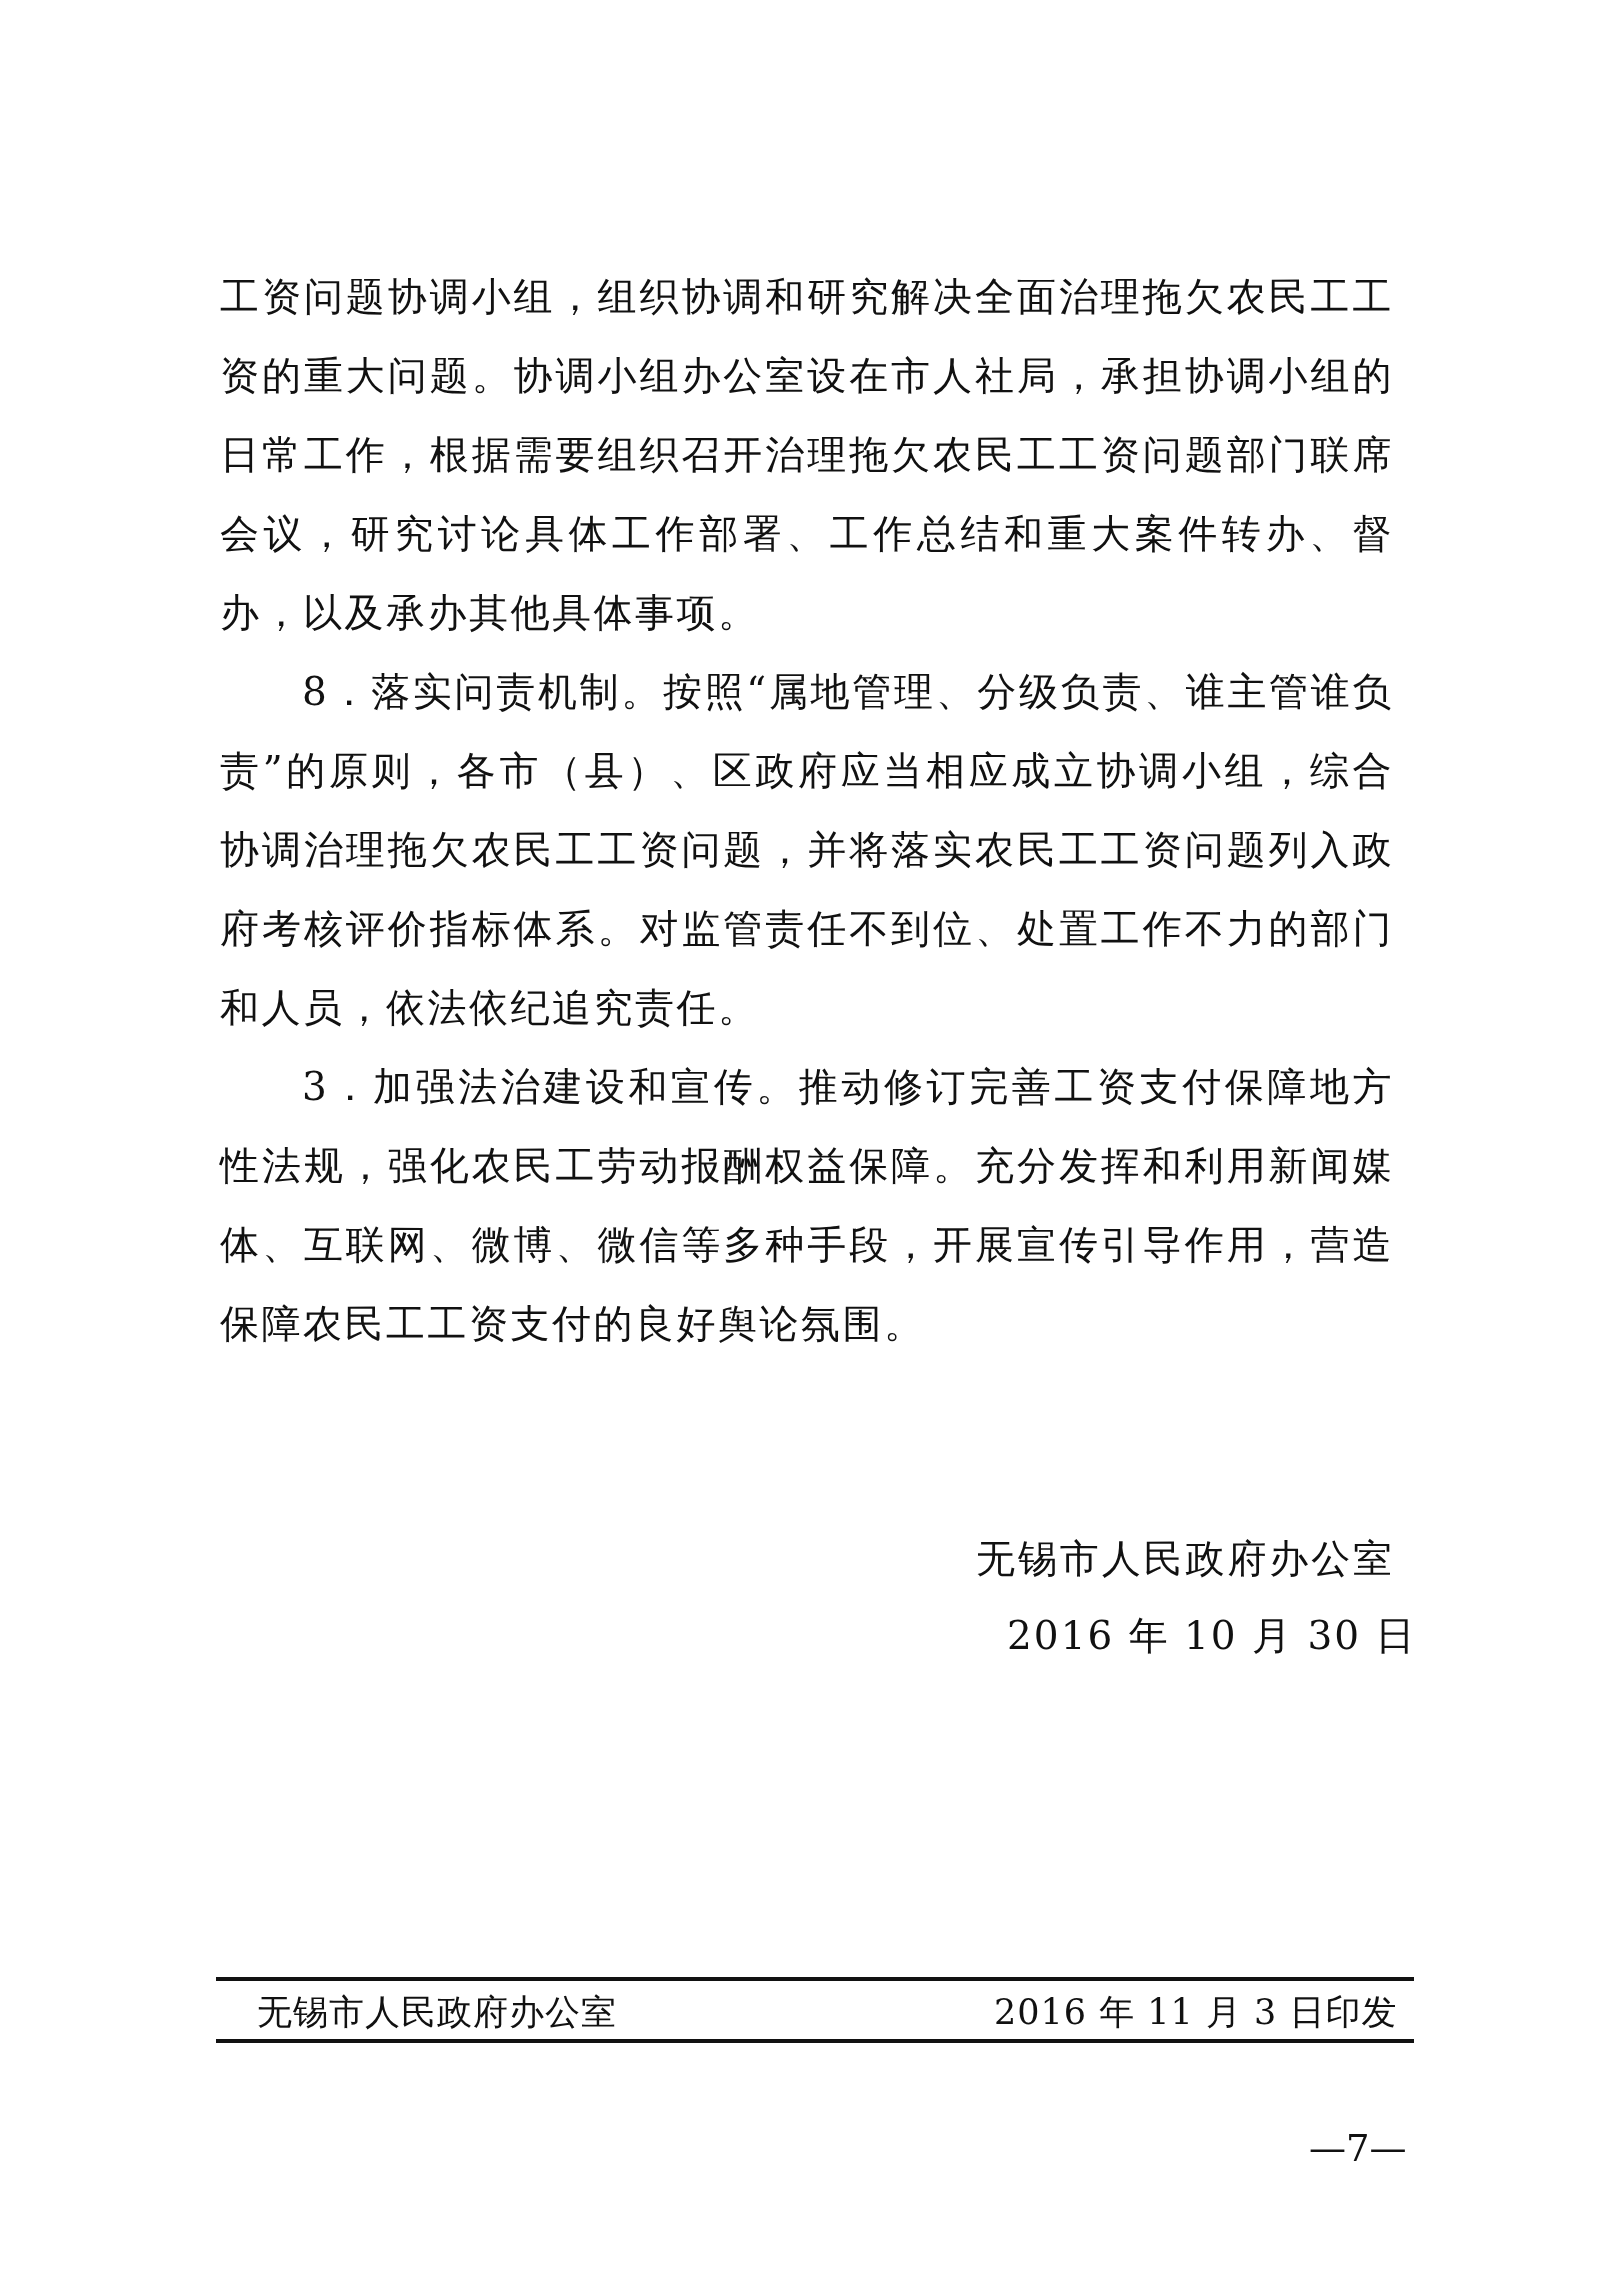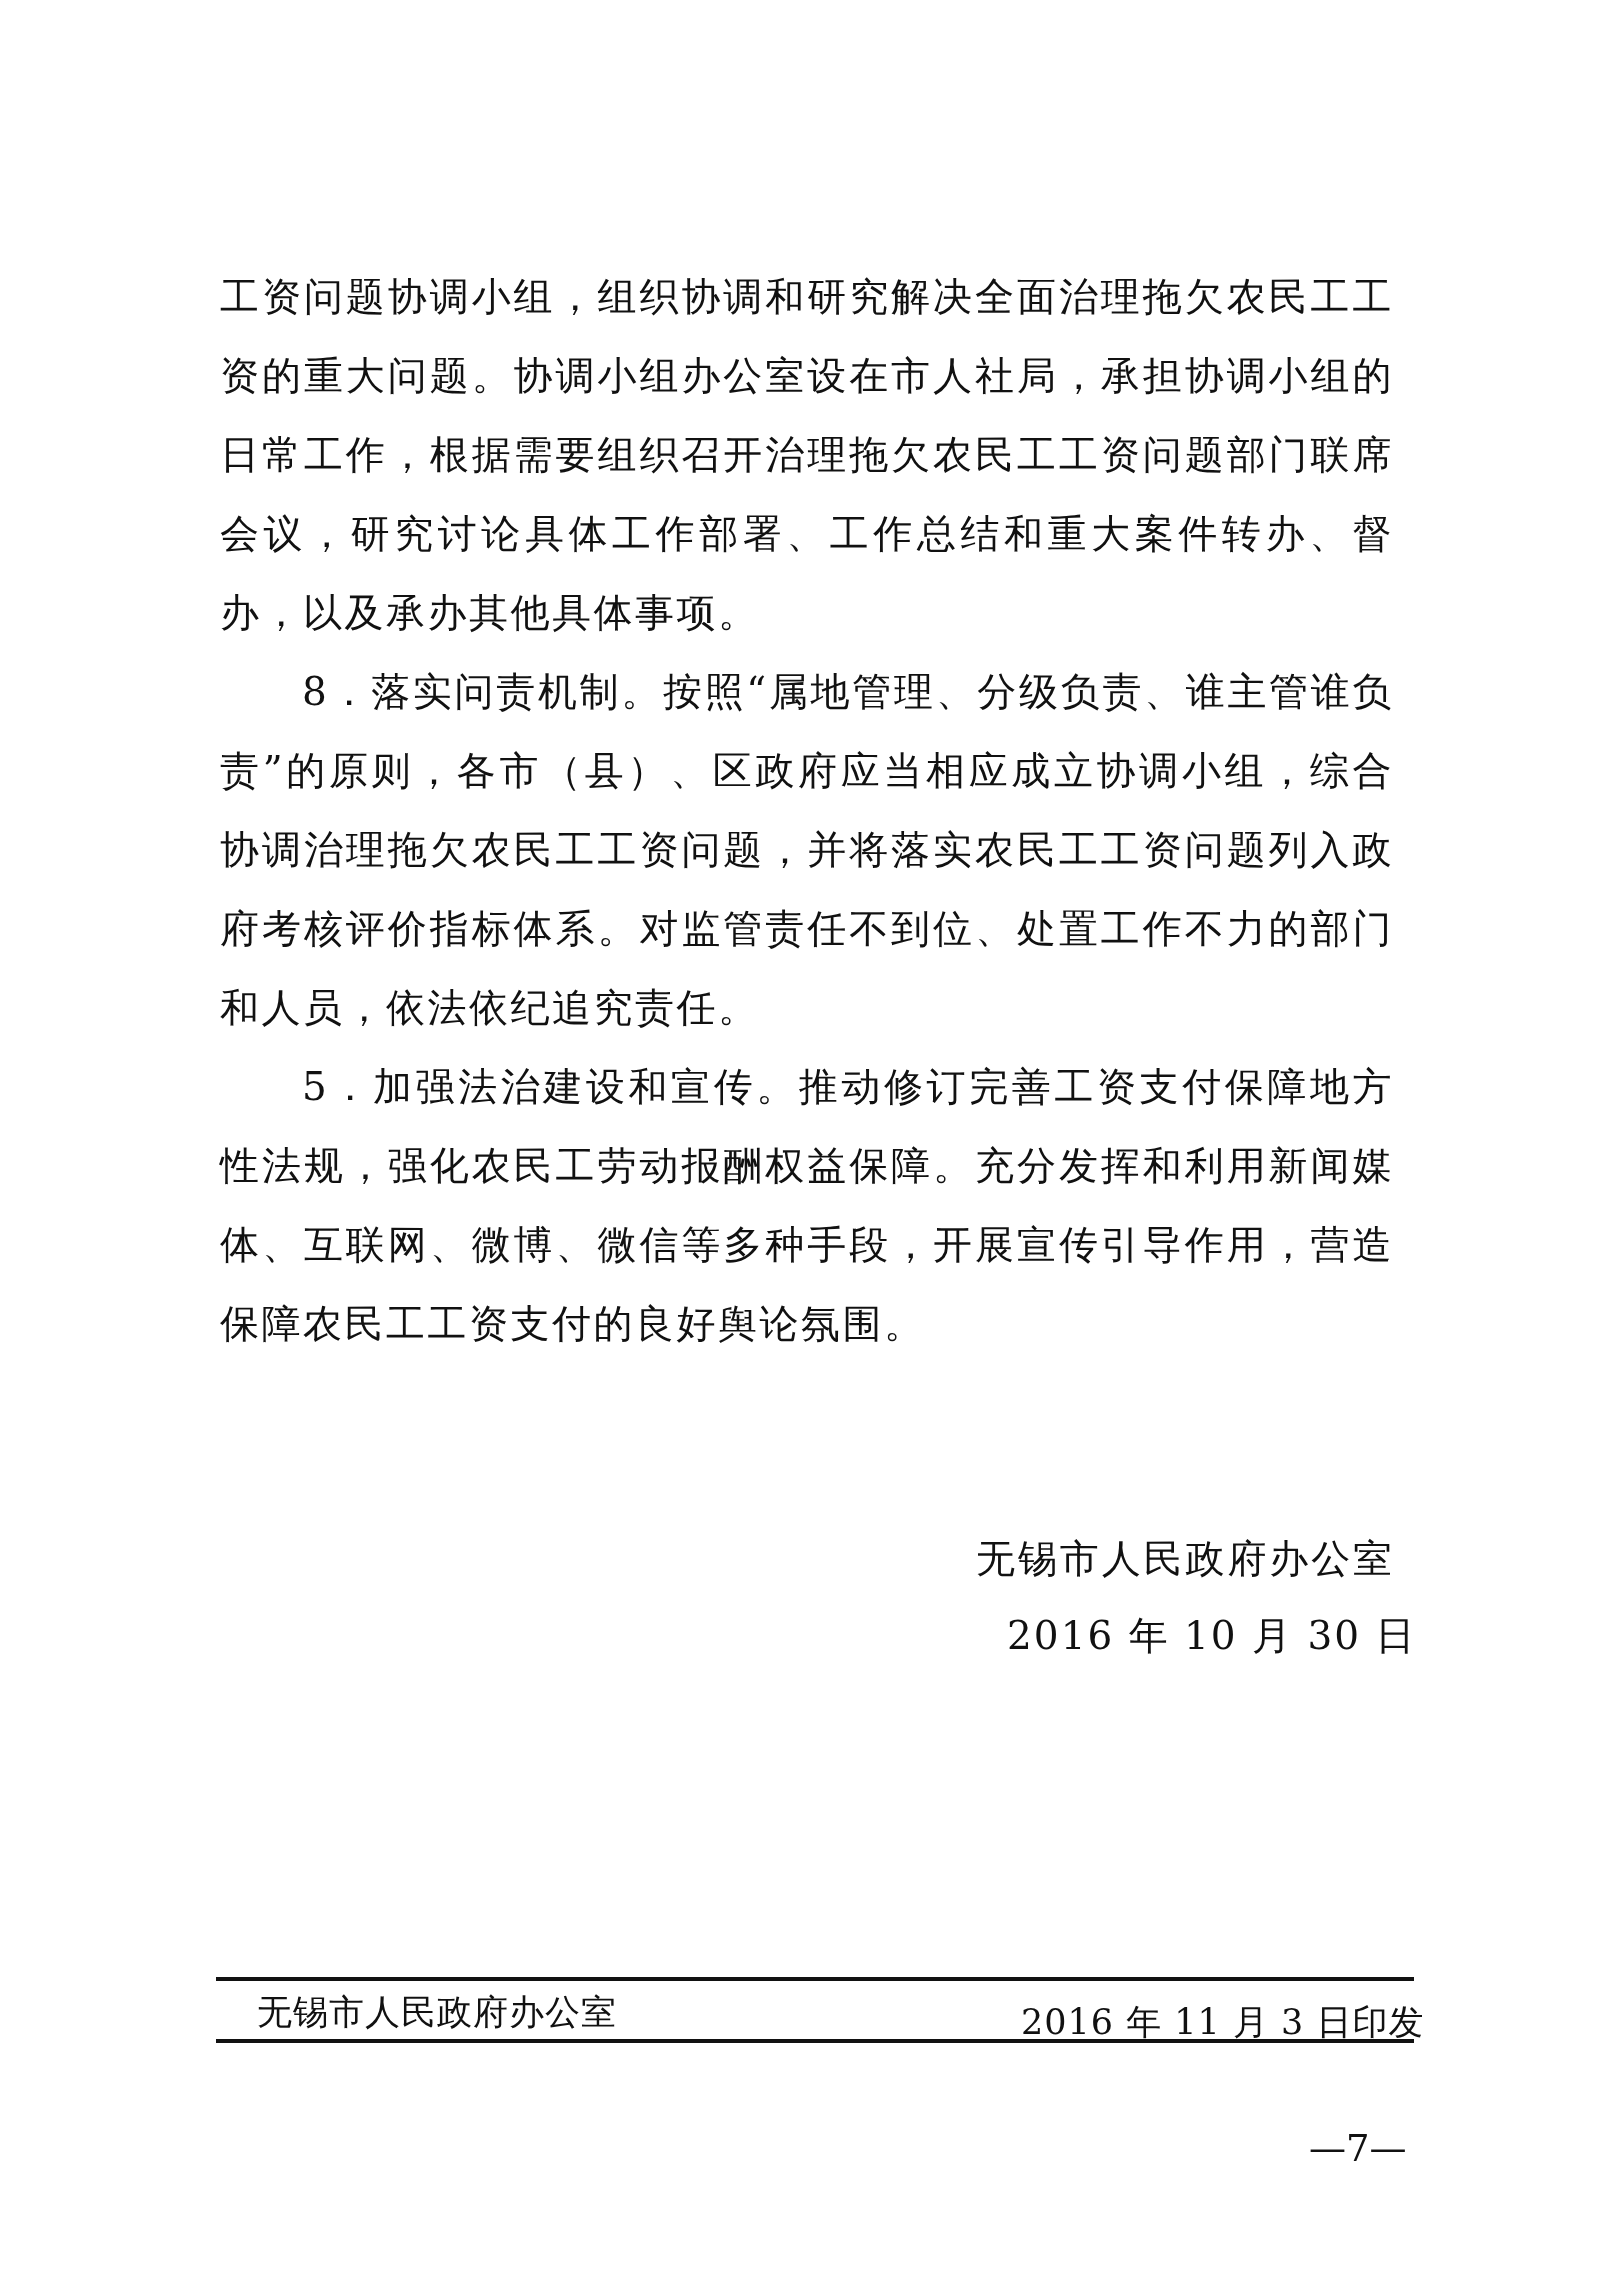--- a/index.html
+++ b/index.html
@@ -58,38 +58,38 @@
   .rule-top { top: 1977px; }
   .rule-bottom { top: 2039px; }
   .footer-left, .footer-right {
     position: absolute;
     top: 1989px;
     font-size: 35px;
     letter-spacing: 1px;
     white-space: nowrap;
   }
   .footer-left { left: 257px; }
-  .footer-right { left: 1021px; margin-top: 10px; }
+  .footer-right { left: 994px; }
   .page-number {
     position: absolute;
     left: 1309px;
     top: 2127px;
     font-size: 37px;
     white-space: nowrap;
   }
 </style>
 </head>
 <body>
 
 <div class="page">
 
   <div class="body-text">
     <p>工资问题协调小组，组织协调和研究解决全面治理拖欠农民工工资的重大问题。协调小组办公室设在市人社局，承担协调小组的日常工作，根据需要组织召开治理拖欠农民工工资问题部门联席会议，研究讨论具体工作部署、工作总结和重大案件转办、督办，以及承办其他具体事项。</p>
     <p class="indent">8．落实问责机制。按照“属地管理、分级负责、谁主管谁负责”的原则，各市（县）、区政府应当相应成立协调小组，综合协调治理拖欠农民工工资问题，并将落实农民工工资问题列入政府考核评价指标体系。对监管责任不到位、处置工作不力的部门和人员，依法依纪追究责任。</p>
-    <p class="indent">5．加强法治建设和宣传。推动修订完善工资支付保障地方性法规，强化农民工劳动报酬权益保障。充分发挥和利用新闻媒体、互联网、微博、微信等多种手段，开展宣传引导作用，营造保障农民工工资支付的良好舆论氛围。</p>
+    <p class="indent">3．加强法治建设和宣传。推动修订完善工资支付保障地方性法规，强化农民工劳动报酬权益保障。充分发挥和利用新闻媒体、互联网、微博、微信等多种手段，开展宣传引导作用，营造保障农民工工资支付的良好舆论氛围。</p>
   </div>
 
   <div class="signature sig-org">无锡市人民政府办公室</div>
   <div class="signature sig-date">2016 年 10 月 30 日</div>
 
   <div class="footer-rule rule-top"></div>
   <div class="footer-left">无锡市人民政府办公室</div>
   <div class="footer-right">2016 年 11 月 3 日印发</div>
   <div class="footer-rule rule-bottom"></div>
 

